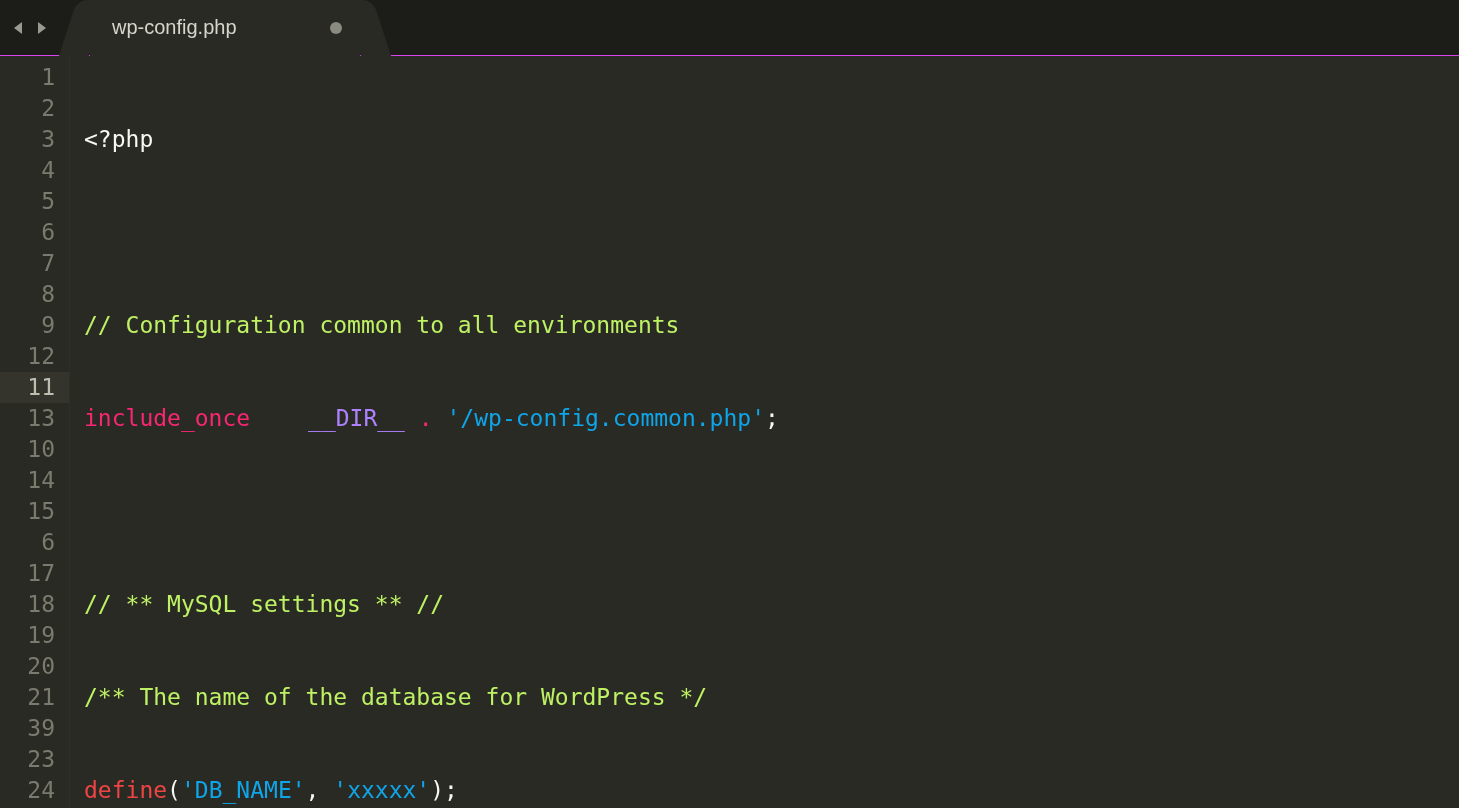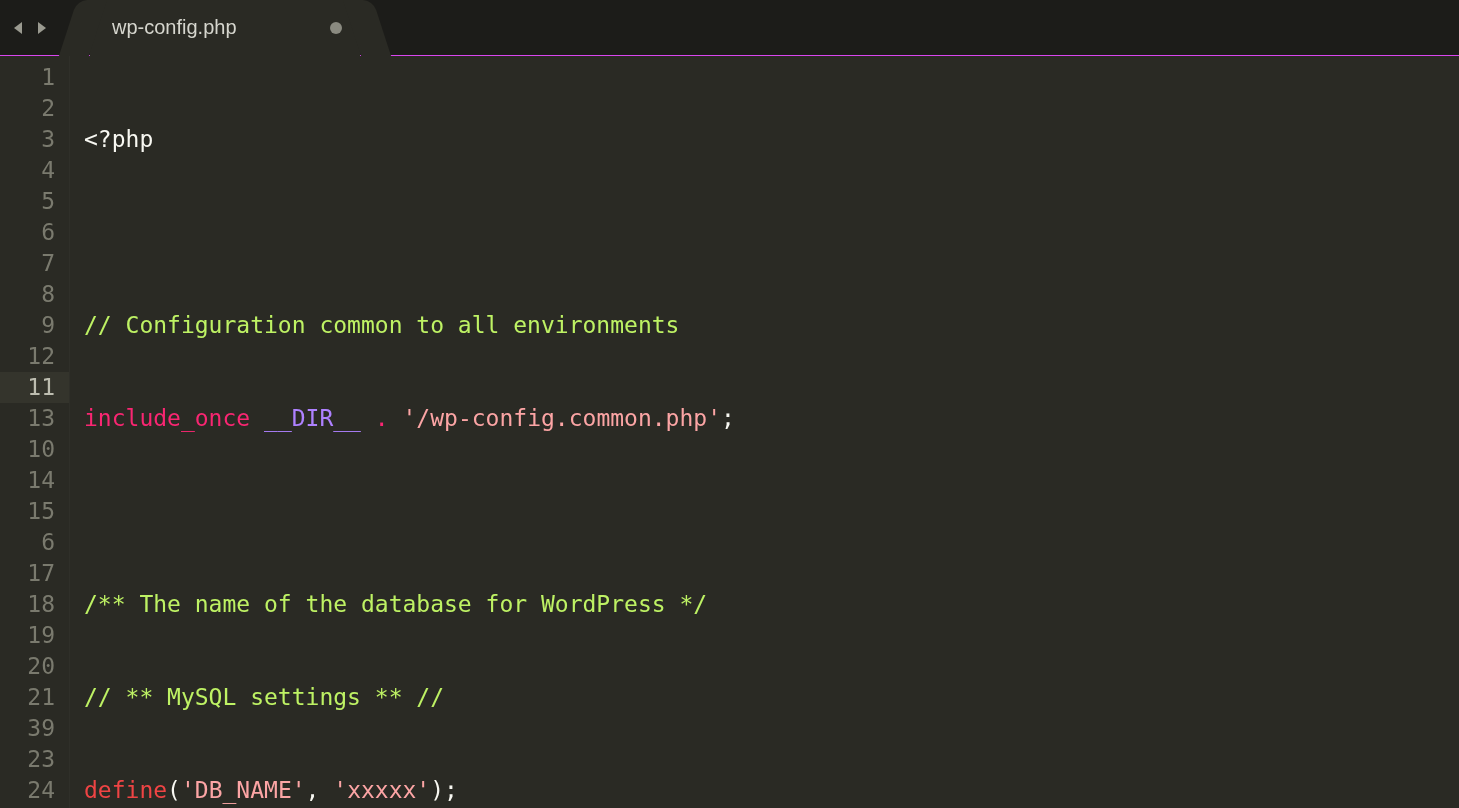--- a/index.html
+++ b/index.html
@@ -107,23 +107,23 @@
     background: #2a2a24;
     white-space: pre;
     position: relative;
   }
   .code .row { height: 31px; position: relative; }
 
   
   .c-open     { color: #f8f8f2; }          
   .c-comment  { color: #bef264; font-style: normal; }
   .c-keyword  { color: #f92672; }          
-  .c-const    { color: #ae81ff; }          
+  .c-const    { color: #ae81ff; margin-left: 44px; }          
   .c-op       { color: #f92672; }          
-  .c-string   { color: #fca5a5; }          
+  .c-string   { color: #0ea5e9; }          
   .c-punct    { color: #f8f8f2; }
   .c-func     { color: #ef4444; }          
   .c-paren    { color: #f8f8f2; }
 </style>
 </head>
 <body>
 
 <div class="topbar">
   <div class="nav-arrows">
     <div class="nav-arrow">
@@ -172,22 +172,22 @@
     <div class="ln">23</div>
     <div class="ln">24</div>
   </div>
 
   <div class="code">
     <div class="row"><span class="c-open">&lt;?php</span></div>
     <div class="row"></div>
     <div class="row"><span class="c-comment">// Configuration common to all environments</span></div>
     <div class="row"><span class="c-keyword">include_once</span><span class="c-punct"> </span><span class="c-const">__DIR__</span><span class="c-op"> . </span><span class="c-string">'/wp-config.common.php'</span><span class="c-punct">;</span></div>
     <div class="row"></div>
+    <div class="row"><span class="c-comment">// ** MySQL settings ** //</span></div>
     <div class="row"><span class="c-comment">/** The name of the database for WordPress */</span></div>
-    <div class="row"><span class="c-comment">// ** MySQL settings ** //</span></div>
     <div class="row"><span class="c-func">define</span><span class="c-paren">(</span><span class="c-string">'DB_NAME'</span><span class="c-punct">, </span><span class="c-string">'xxxxx'</span><span class="c-punct">);</span></div>
     
     
     
     
     
     
     
     
     

